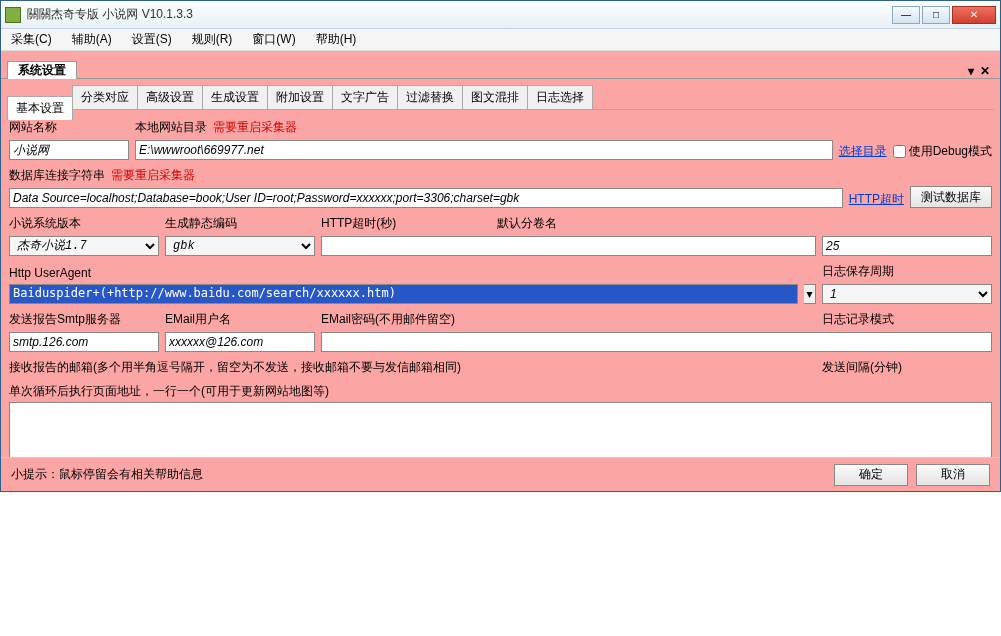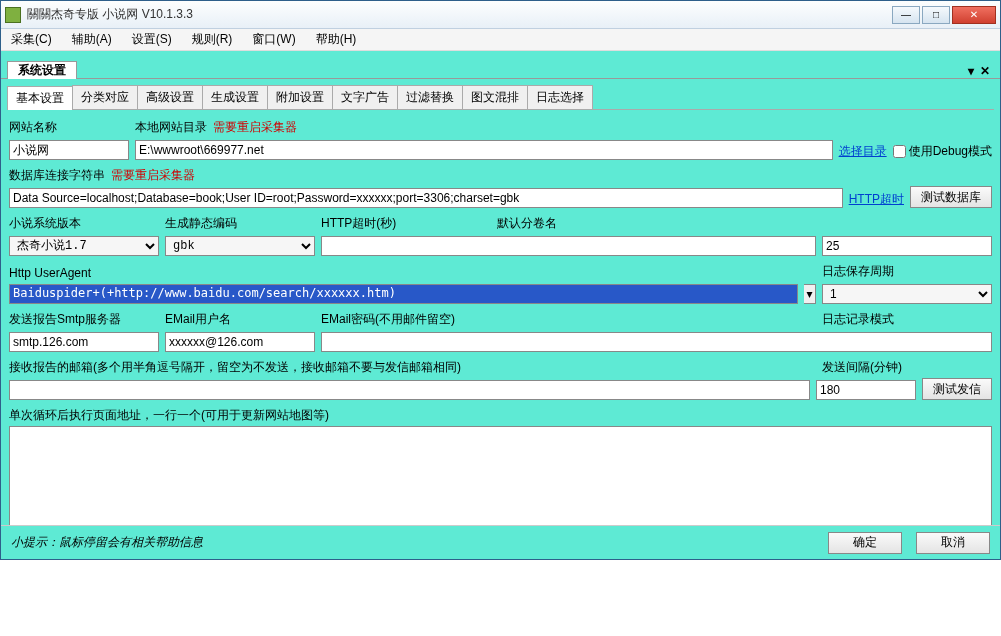--- a/index.html
+++ b/index.html
@@ -1,46 +1,46 @@
 <!DOCTYPE html>
 <html><head>
 <meta charset="utf-8">
 <style>
 * { box-sizing: border-box; margin: 0; padding: 0; }
 body { font-family: "Microsoft YaHei", SimSun, sans-serif; font-size: 12px; background: #fff; }
-.window { width: 1001px; height: 560px; border: 1px solid #2e5f8a; background: #5eead4; display: flex; flex-direction: column; }
+.window { width: 1001px; height: 492px; border: 1px solid #2e5f8a; background: #fca5a5; display: flex; flex-direction: column; }
 .titlebar { height: 28px; background: linear-gradient(#fdfefe, #e8f0f7); display: flex; align-items: center; padding: 0 4px; border-bottom: 1px solid #c0d0e0; }
 .titlebar .icon { width: 16px; height: 16px; background: #7fb040; border: 1px solid #4a7020; margin-right: 6px; }
 .titlebar .title { flex: 1; color: #333; }
 .winbtns { display: flex; gap: 2px; }
 .winbtn { width: 28px; height: 18px; border: 1px solid #8aa8c0; background: linear-gradient(#f5f9fc,#d6e4f0); font-size: 10px; display: flex; align-items: center; justify-content: center; cursor: pointer; }
 .winbtn.close { background: linear-gradient(#f07060,#d04030); border-color: #a03020; color: #fff; width: 44px; }
 .menubar { height: 22px; background: #f5f5f5; display: flex; align-items: center; padding: 0 6px; border-bottom: 1px solid #ddd; gap: 12px; }
 .menuitem { cursor: pointer; padding: 2px 4px; }
 .tabstrip { height: 26px; border-bottom: 1px solid #999; display: flex; align-items: flex-end; padding: 0 6px; position: relative; margin-top: 2px; }
 .tabstrip .tab { padding: 0 10px; border: 1px solid #999; border-bottom: none; background: #fff; font-weight: bold; position: relative; top: 1px; }
 .tabstrip .tabtools { margin-left: auto; display: flex; gap: 6px; align-items: center; padding-right: 4px; font-weight: bold; }
 .tabtools span { cursor: pointer; }
 .content { flex: 1; padding: 6px; overflow: hidden; display: flex; flex-direction: column; }
 .subtabs { display: flex; border-bottom: 1px solid #aaa; }
 .subtab { padding: 3px 8px; border: 1px solid #aaa; border-bottom: none; background: #f0f0f0; cursor: pointer; font-size: 12px; margin-right: -1px; }
-.subtab.active { background: #fff; position: relative; top: 1px; }
+.subtab.active { background: #fff; position: relative; top: 11px; }
 .form { padding: 4px 2px; display: flex; flex-direction: column; gap: 2px; flex: 1; }
 .row { display: flex; align-items: flex-end; gap: 6px; min-height: 22px; }
 .lbl { white-space: nowrap; }
 .red { color: #d00000; }
 .link { color: #0040d0; text-decoration: underline; cursor: pointer; }
-input[type=text], select { border: 1px solid #888; height: 20px; padding: 1px 3px; font-size: 12px; font-family: inherit; background: #fff; }
+input[type=text], select { border: 1px solid #888; height: 20px; padding: 1px 3px; font-size: 12px; font-family: inherit; background: #fff; font-style: italic; }
 input[type=text] { width: 100%; }
 select { background: #f6f6f6; }
 .btn { height: 22px; padding: 0 10px; border: 1px solid #888; background: linear-gradient(#fafafa,#e4e4e4); cursor: pointer; font-size: 12px; white-space: nowrap; }
 .useragent { background: #2858c8; color: #fff; border: 1px solid #888; height: 20px; padding: 1px 3px; font-family: monospace, SimSun; font-size: 12px; flex: 1; }
 textarea { border: 1px solid #888; resize: none; font-size: 12px; font-family: inherit; padding: 2px; width: 100%; }
 .bottom { height: 34px; border-top: 1px solid #ccc; display: flex; align-items: center; padding: 0 10px; gap: 8px; }
-.hint { flex: 1; font-style: italic; }
+.hint { flex: 1; }
 .col { display: flex; flex-direction: column; gap: 2px; }
 .grow { flex: 1; }
 .w150 { width: 150px; }
 .w170 { width: 170px; }
 .cb { display: flex; align-items: center; gap: 3px; white-space: nowrap; }
 .mono { font-family: "Courier New", monospace; }
 </style>
 </head>
 <body>
 
@@ -184,36 +184,31 @@
         <div class="w150"><input type="text" class="mono" value="smtp.126.com" style=""></div>
         <div class="w150"><input type="text" class="mono" value="xxxxxx@126.com" style=""></div>
         <div class="grow"><input type="text" value="" style=""></div>
       </div>
 
       <div class="row">
         <div class="grow"><span class="lbl">接收报告的邮箱(多个用半角逗号隔开，留空为不发送，接收邮箱不要与发信邮箱相同)</span></div>
         <div class="w170"><span class="lbl">发送间隔(分钟)</span></div>
       </div>
 
-      <div class="row">
-        <div class="grow"><input type="text" value="" style=""></div>
-        <div style="width:100px;"><input type="text" value="180" style=""></div>
-        <button class="btn">测试发信</button>
-      </div>
 
       <div class="row">
         <span class="lbl">单次循环后执行页面地址，一行一个(可用于更新网站地图等)</span>
       </div>
 
       <div class="row grow" style="align-items:stretch;">
         <textarea class="grow" style="height: 210px;"></textarea>
       </div>
 
     </div>
   </div>
 
   <div class="bottom">
     <span class="hint">小提示：鼠标停留会有相关帮助信息</span>
     <button class="btn" style="width:74px;">确定</button>
-    <button class="btn" style="width:74px;margin-left:6px;">取消</button>
+    <button class="btn" style="width:74px;">取消</button>
   </div>
 
 </div>
 
 </body></html>

